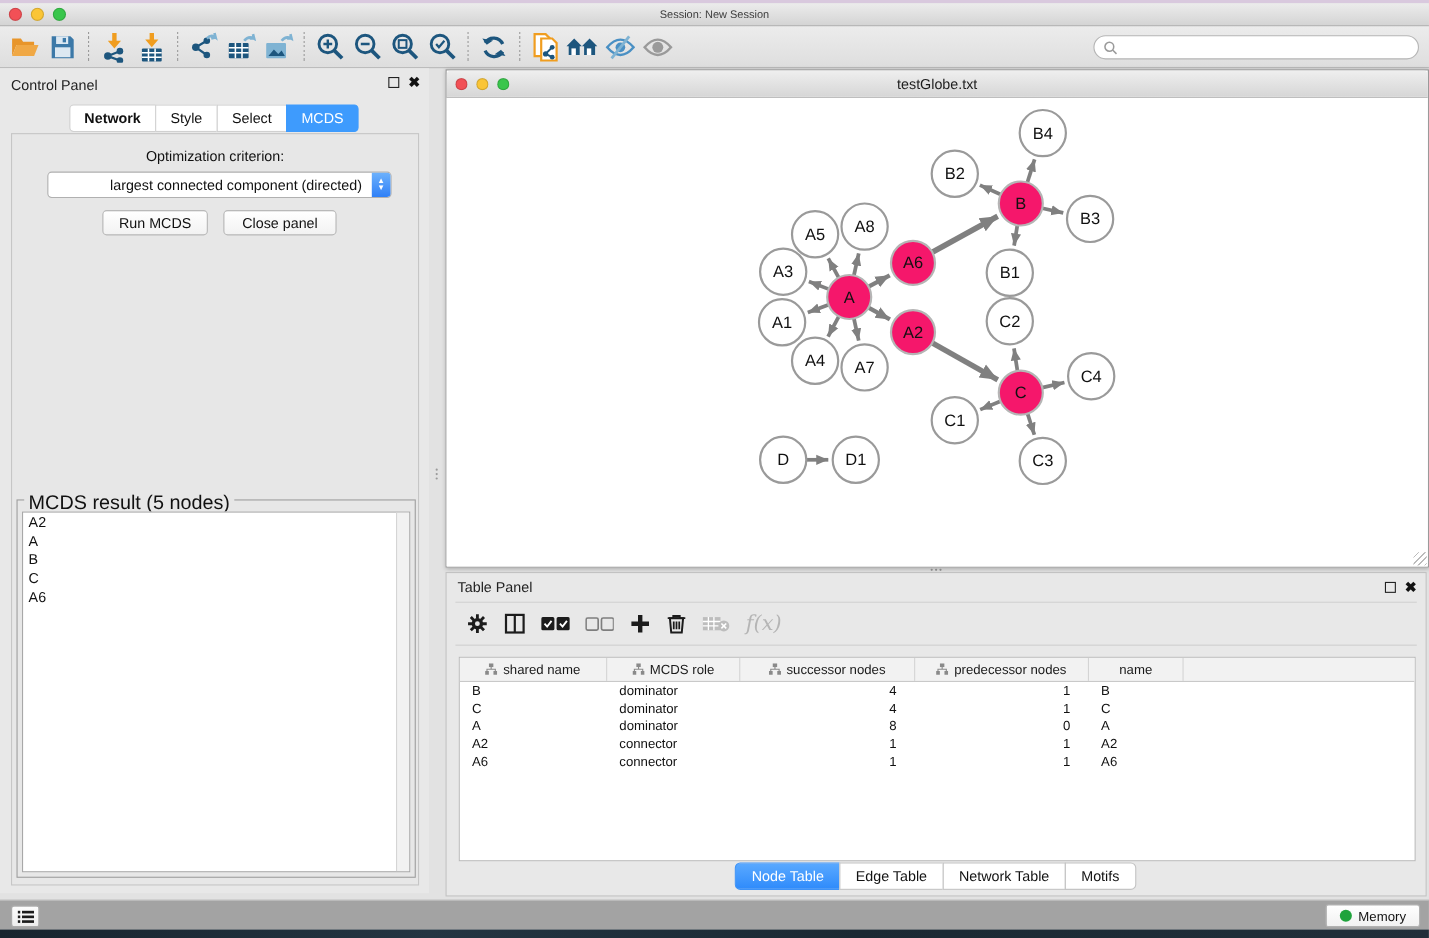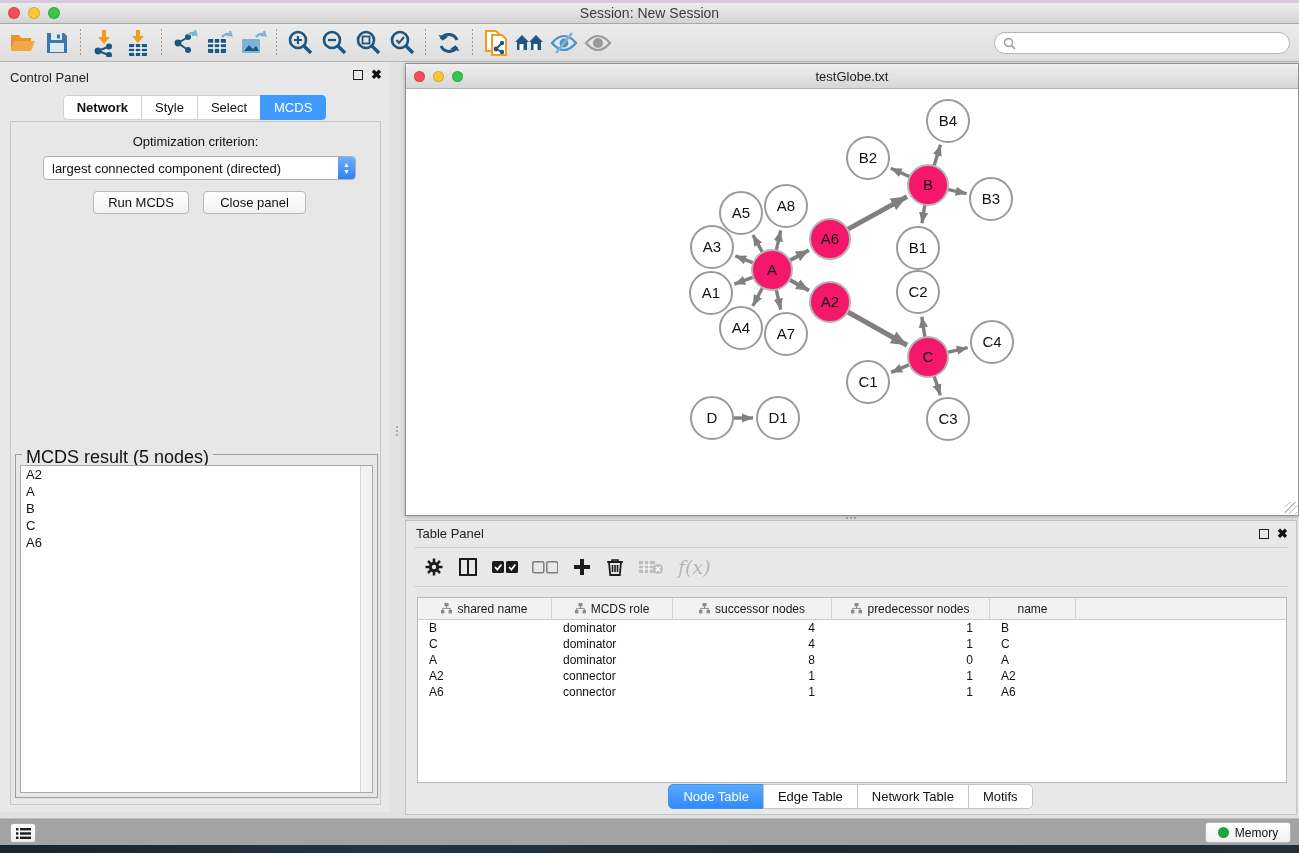--- a/index.html
+++ b/index.html
@@ -7,21 +7,21 @@
     font-family:"Liberation Sans", sans-serif; background:#e2e2e2; }
   .abs { position:absolute; }
 
   
   #desktop-top { left:0; top:0; width:1299px; height:3px; background:#d9c9de; }
   #titlebar { left:0; top:3px; width:1299px; height:21px;
     background:linear-gradient(#ececec,#d4d4d4); border-bottom:1px solid #a8a8a8;
     display:flex; align-items:center; }
   .tl { width:12px; height:12px; border-radius:50%; margin-left:8px; border:1px solid rgba(0,0,0,.15); }
   #titlebar .title { position:absolute; left:0; right:0; text-align:center;
-    font-size:14px; color:#3c3c3c; }
+    font-size:10px; color:#3c3c3c; }
 
   
   #main-toolbar { left:0; top:24px; width:1299px; height:38px;
     background:linear-gradient(#ececec,#dedede); border-bottom:1px solid #b8b8b8;
     display:flex; align-items:center; }
   .tb-icon { width:34px; height:30px; display:flex; align-items:center; justify-content:center; cursor:pointer; }
   .tb-sep { width:1px; height:28px; margin:0 6px;
     background:repeating-linear-gradient(#9a9a9a 0 2px, transparent 2px 4px); }
   #search-box { position:absolute; right:9px; top:8px; width:296px; height:22px;
     background:#fff; border:1px solid #b5b5b5; border-radius:12px;
@@ -38,21 +38,21 @@
   .tab { font-size:13px; color:#111; background:#fff; border:1px solid #d0d0d0;
     padding:4px 13px; margin-left:-1px; cursor:pointer; }
   .tab:first-child { border-radius:4px 0 0 4px;font-weight:bold; }
   .tab:last-child { border-radius:0 4px 4px 0; }
   .tab.active { background:#3e9bfd; color:#fff; border-color:#3e9bfd; }
   #cp-body { position:absolute; left:10px; top:59px; width:371px; height:684px;
     background:#e7e7e7; border:1px solid #c6c6c6; }
   #opt-label { position:absolute; left:0; top:12px; width:100%; text-align:center; font-size:13px; color:#111; }
   #criterion-select { position:absolute; left:32px; top:34px; width:313px; height:24px;
     background:#fff; border:1px solid #b0b0b0; border-radius:4px;
-    display:flex; align-items:center; font-size:13px; color:#111; cursor:pointer; }
+    display:flex; align-items:center; font-size:13px; color:#111; cursor:pointer;padding-left:48px; }
   #criterion-select .val { flex:1; padding-left:8px; }
   #criterion-select .stepper { width:17px; height:22px; border-radius:0 3px 3px 0;
     background:linear-gradient(#6cb1fc,#2f80f7); display:flex; flex-direction:column;
     align-items:center; justify-content:center; color:#fff; font-size:7px; line-height:7px; }
   .cp-btn { position:absolute; top:69px; height:23px; background:linear-gradient(#ffffff,#f2f2f2);
     border:1px solid #b9b9b9; border-radius:4px; font-size:13px; color:#111;
     display:flex; align-items:center; justify-content:center; cursor:pointer; }
   #run-btn  { left:82px;  width:96px; }
   #close-btn{ left:192px; width:103px; }
 

